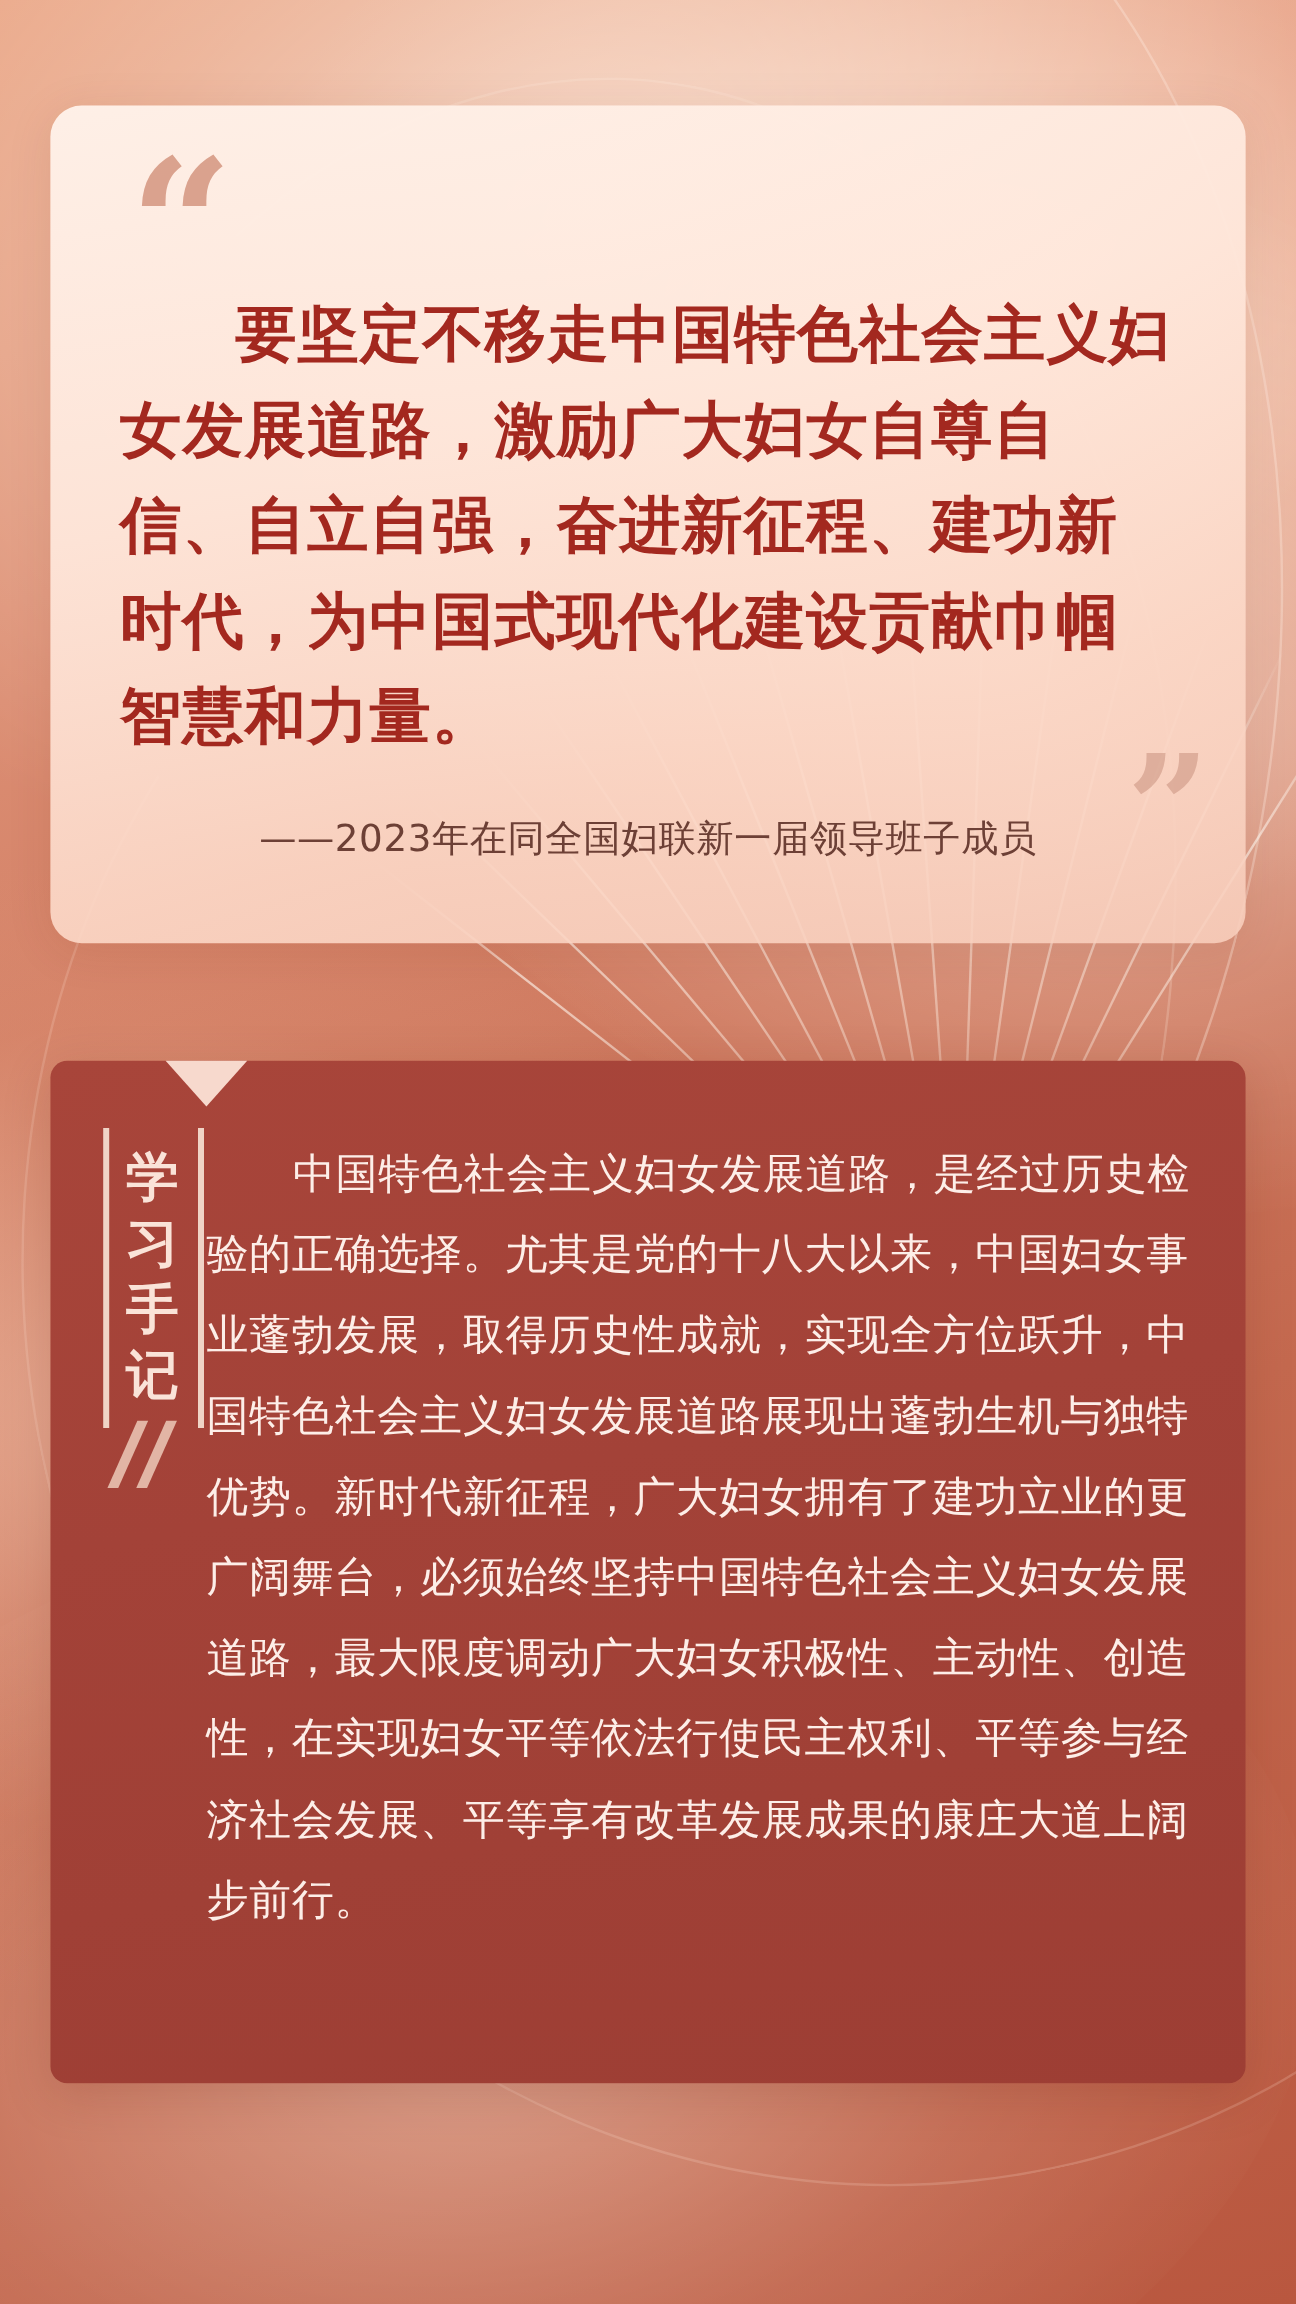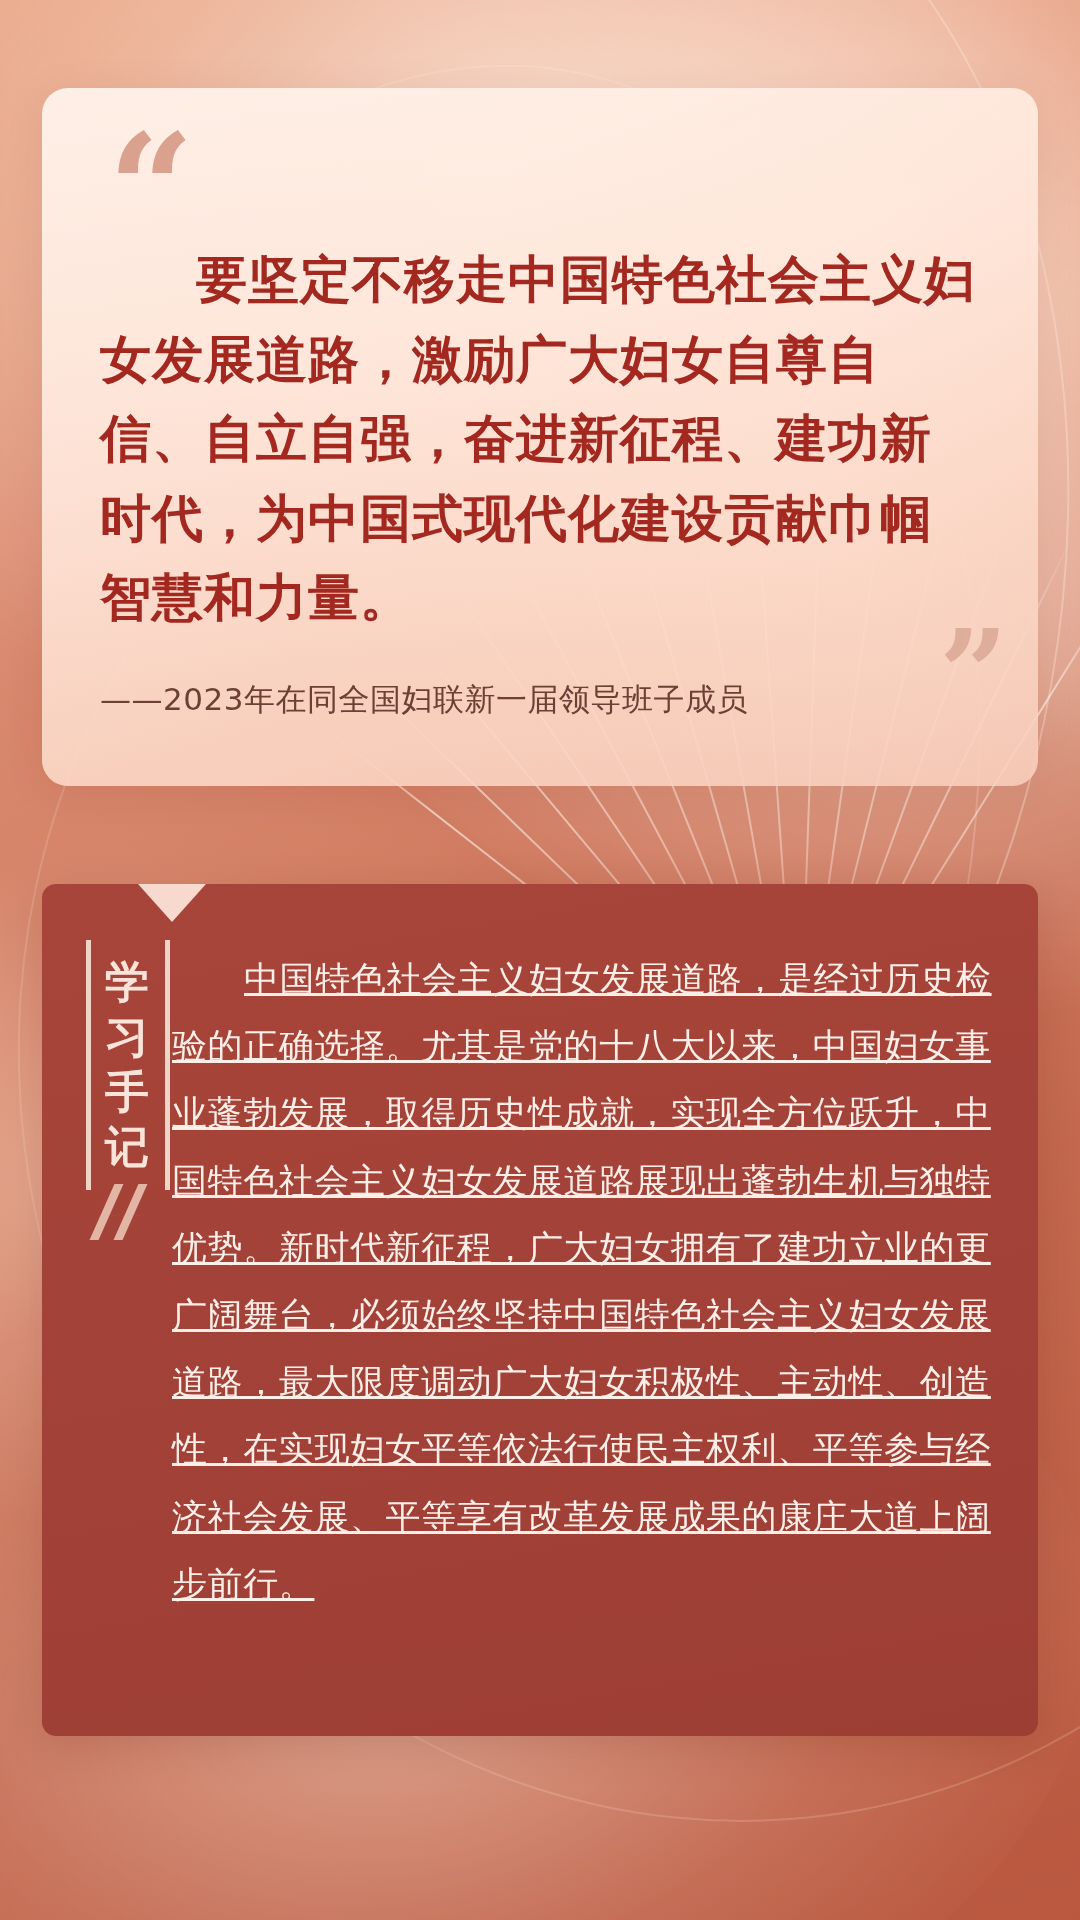--- a/index.html
+++ b/index.html
@@ -121,21 +121,21 @@
     font-family: "DejaVu Serif", "Liberation Serif", serif;
     font-size: 120px;
     line-height: 0.6;
     font-weight: 700;
     color: #c9927f;
     opacity: 0.55;
     user-select: none;
   }
   .attrib {
     margin-top: 36px;
-    text-align: left;
+    text-align: center;
     font-family: "DejaVu Sans", "Liberation Sans", sans-serif;
     font-size: 31px;
     line-height: 1.62;
     color: #6d4036;
     letter-spacing: 0.5px;
   }
   .attrib .line2 { display: block; padding-right: 8px; }
 
   
   .card-tail {
@@ -165,21 +165,20 @@
     position: absolute;
     left: 130px;
     top: 62px;
     width: 820px;
     font-family: "DejaVu Serif", "Liberation Serif", serif;
     font-size: 35px;
     line-height: 1.92;
     color: #fdeee8;
     text-indent: 72px;
     letter-spacing: 0.6px;
-    text-decoration: underline;
   }
 
   
   .vlabel {
     position: absolute;
     left: 44px;
     top: 56px;
     width: 74px;
     padding: 16px 0 18px 0;
     border-left: 5px solid #f0d4c6;

